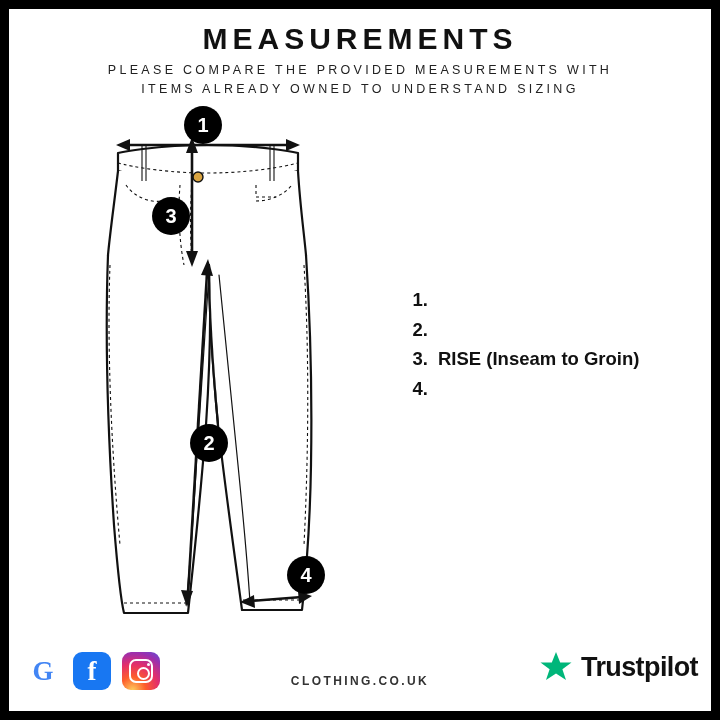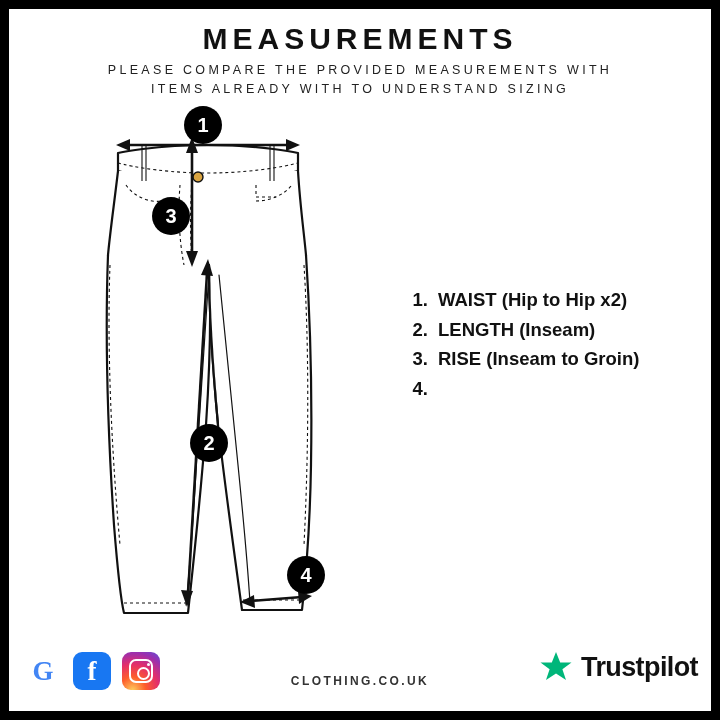--- a/index.html
+++ b/index.html
@@ -184,21 +184,21 @@
 </head>
 <body>
 
 <div class="canvas">
 
   <div class="frame"></div>
 
   <div class="header">
     <div class="title">MEASUREMENTS</div>
     <div class="subtitle">PLEASE COMPARE THE PROVIDED MEASUREMENTS WITH</div>
-    <div class="subtitle" style="margin-top:0">ITEMS ALREADY WITH TO UNDERSTAND SIZING</div>
+    <div class="subtitle" style="margin-top:0">ITEMS ALREADY OWNED TO UNDERSTAND SIZING</div>
   </div>
 
   <div class="diagram">
     <svg viewBox="0 0 330 520" width="330" height="520">
       <g fill="#ffffff" stroke="#111111" stroke-width="2.2" stroke-linejoin="round" stroke-linecap="round">
 
         <path d="M38,48 L38,66 C38,66 74,76 128,76 C182,76 218,66 218,66 L218,48 C218,48 182,40 128,40 C74,40 38,48 38,48 Z"></path>
 
         <path d="M38,66 C34,100 30,128 28,150 L30,160 C30,160 70,172 128,172 C186,172 224,160 224,160 L226,150 C224,128 220,100 218,66"></path>
 
@@ -278,25 +278,23 @@
         <circle cx="226" cy="470" r="19" fill="#000000"></circle>
         <text x="226" y="477" font-family="Liberation Sans, sans-serif" font-size="20" font-weight="bold" fill="#ffffff" text-anchor="middle">4</text>
       </g>
     </svg>
   </div>
 
   <div class="legend">
     <ol>
       <li>
         <span class="num">1.</span>
-        <span>WAIST (Hip to Hip x2)</span>
       </li>
       <li>
         <span class="num">2.</span>
-        <span>LENGTH (Inseam)</span>
       </li>
       <li>
         <span class="num">3.</span>
         <span>RISE (Inseam to Groin)</span>
       </li>
       <li>
         <span class="num">4.</span>
       </li>
     </ol>
   </div>

